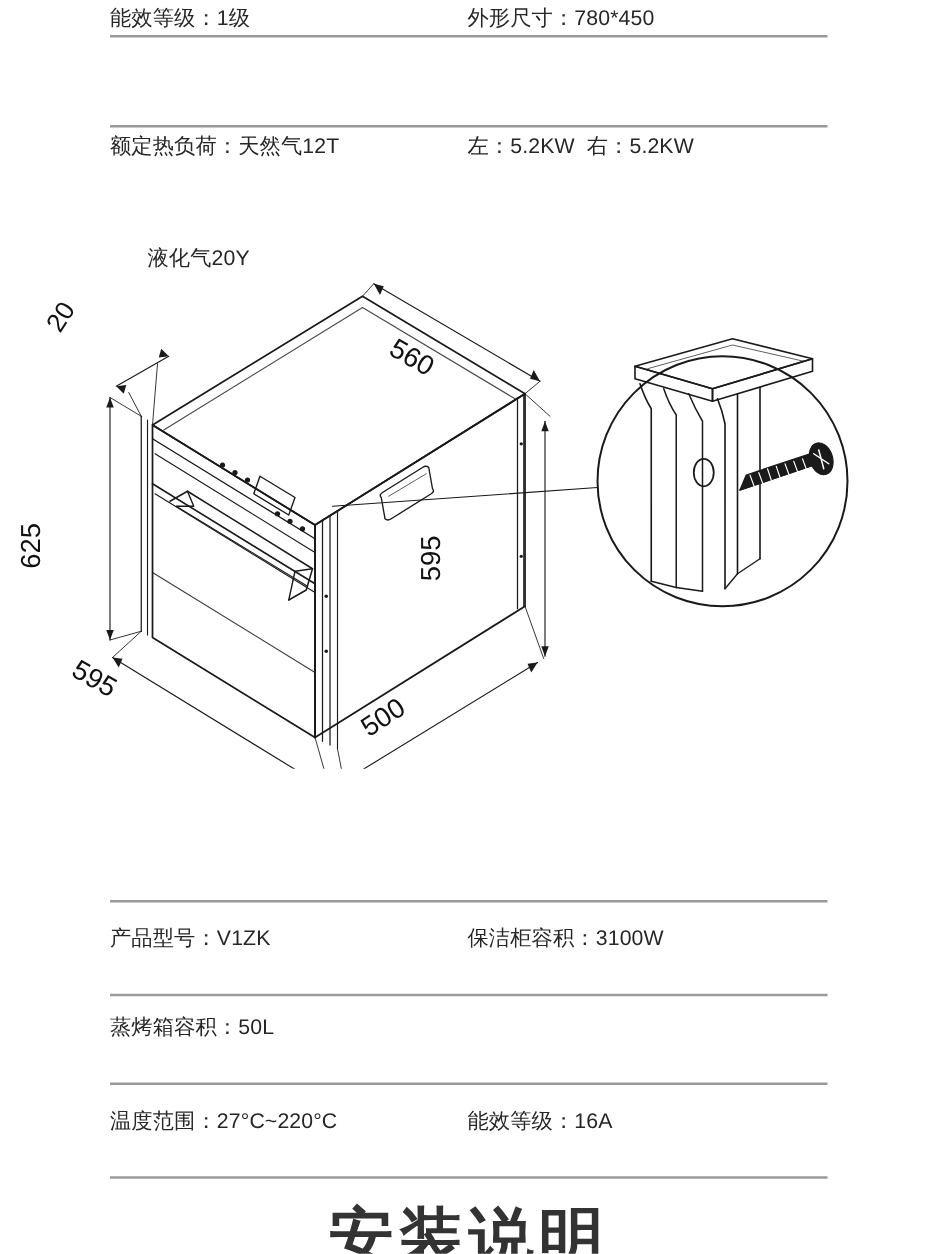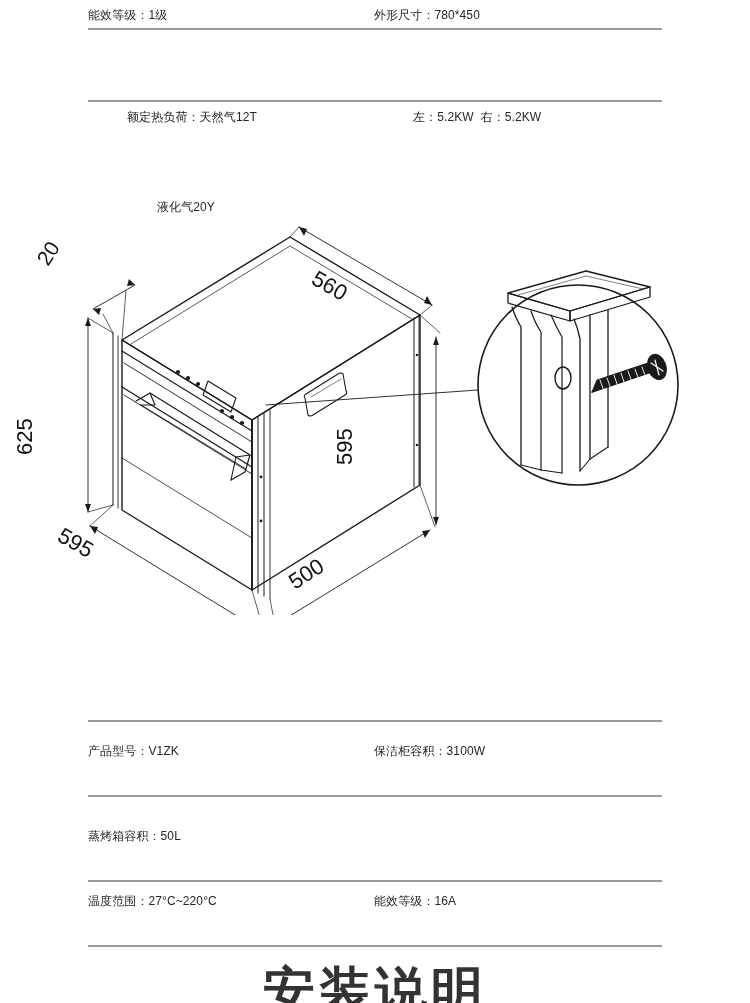--- a/index.html
+++ b/index.html
@@ -18,33 +18,33 @@
 
   .divider{
     height:2px;background:#9a9a9a;width:100%;
   }
   .spec-row{
     position:relative;
     display:flex;
     align-items:flex-start;
   }
   .spec-row .cell{
-    font-size:12px;
+    font-size:17px;
     line-height:30px;
     color:#262626;
     white-space:pre;
     letter-spacing:0.1px;
   }
   .spec-row .cell.left{width:286px;flex:0 0 286px;}
   .spec-row .cell.right{flex:1;}
   .sub-line{display:block;}
   .sub-line.indent{padding-left:30px;}
 
   .r-h28{height:28px;}
-  .r-h58{height:58px;margin-left:39px;}
+  .r-h58{height:58px;}
   .r-h59{height:59px;}
 
   
   #drawing{
     position:absolute;left:0px;top:215px;width:750px;height:400px;
   }
 
   
   .big-heading{
     position:absolute;left:0;top:960px;width:750px;
@@ -217,27 +217,27 @@
 
     <div class="divider"></div>
 
     <div class="spec-row r-h59" style="padding-top:14px;">
       <div class="cell left">产品型号：V1ZK</div>
       <div class="cell right">保洁柜容积：3100W</div>
     </div>
 
     <div class="divider"></div>
 
-    <div class="spec-row r-h59" style="padding-top:24px;">
+    <div class="spec-row r-h59" style="padding-top:10px;">
       <div class="cell left">蒸烤箱容积：50L</div>
     </div>
 
     <div class="divider"></div>
 
-    <div class="spec-row r-h59" style="padding-top:4px;">
+    <div class="spec-row r-h59" style="padding-top:14px;">
       <div class="cell left">温度范围：27°C~220°C</div>
       <div class="cell right">能效等级：16A</div>
     </div>
 
     <div class="divider"></div>
   </div>
 
   <div class="big-heading">安装说明</div>
 
 </div>

